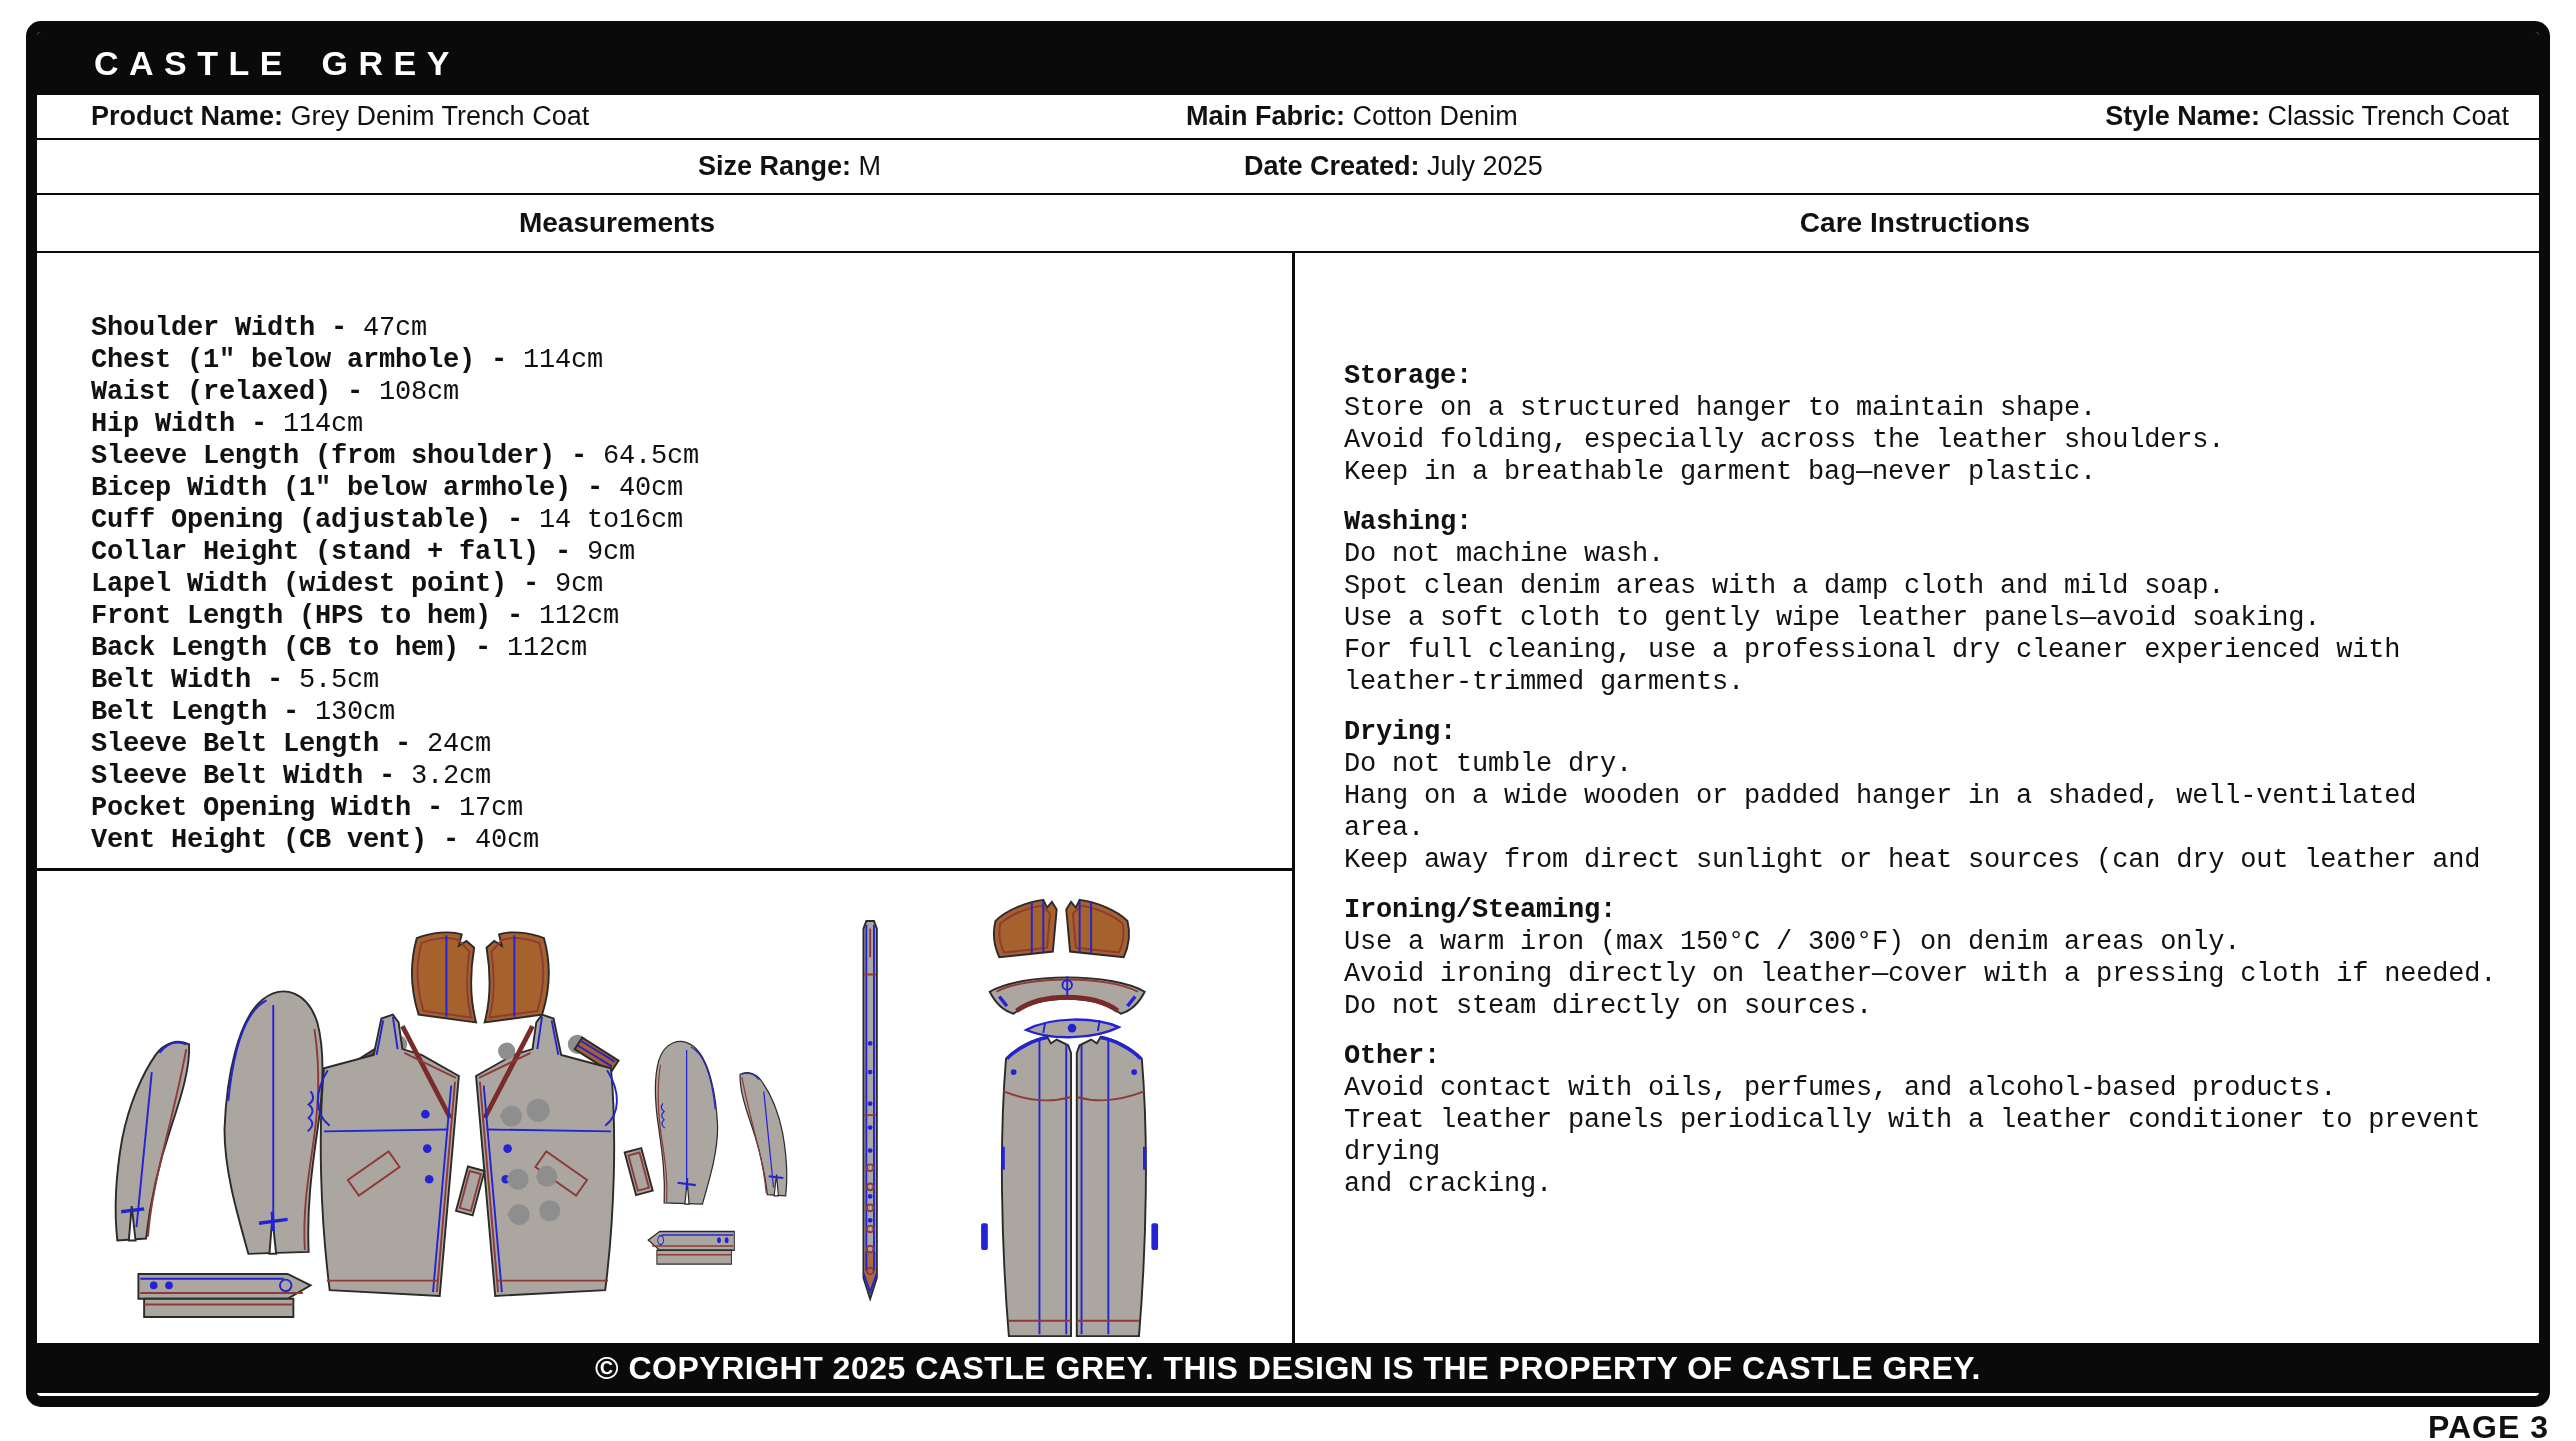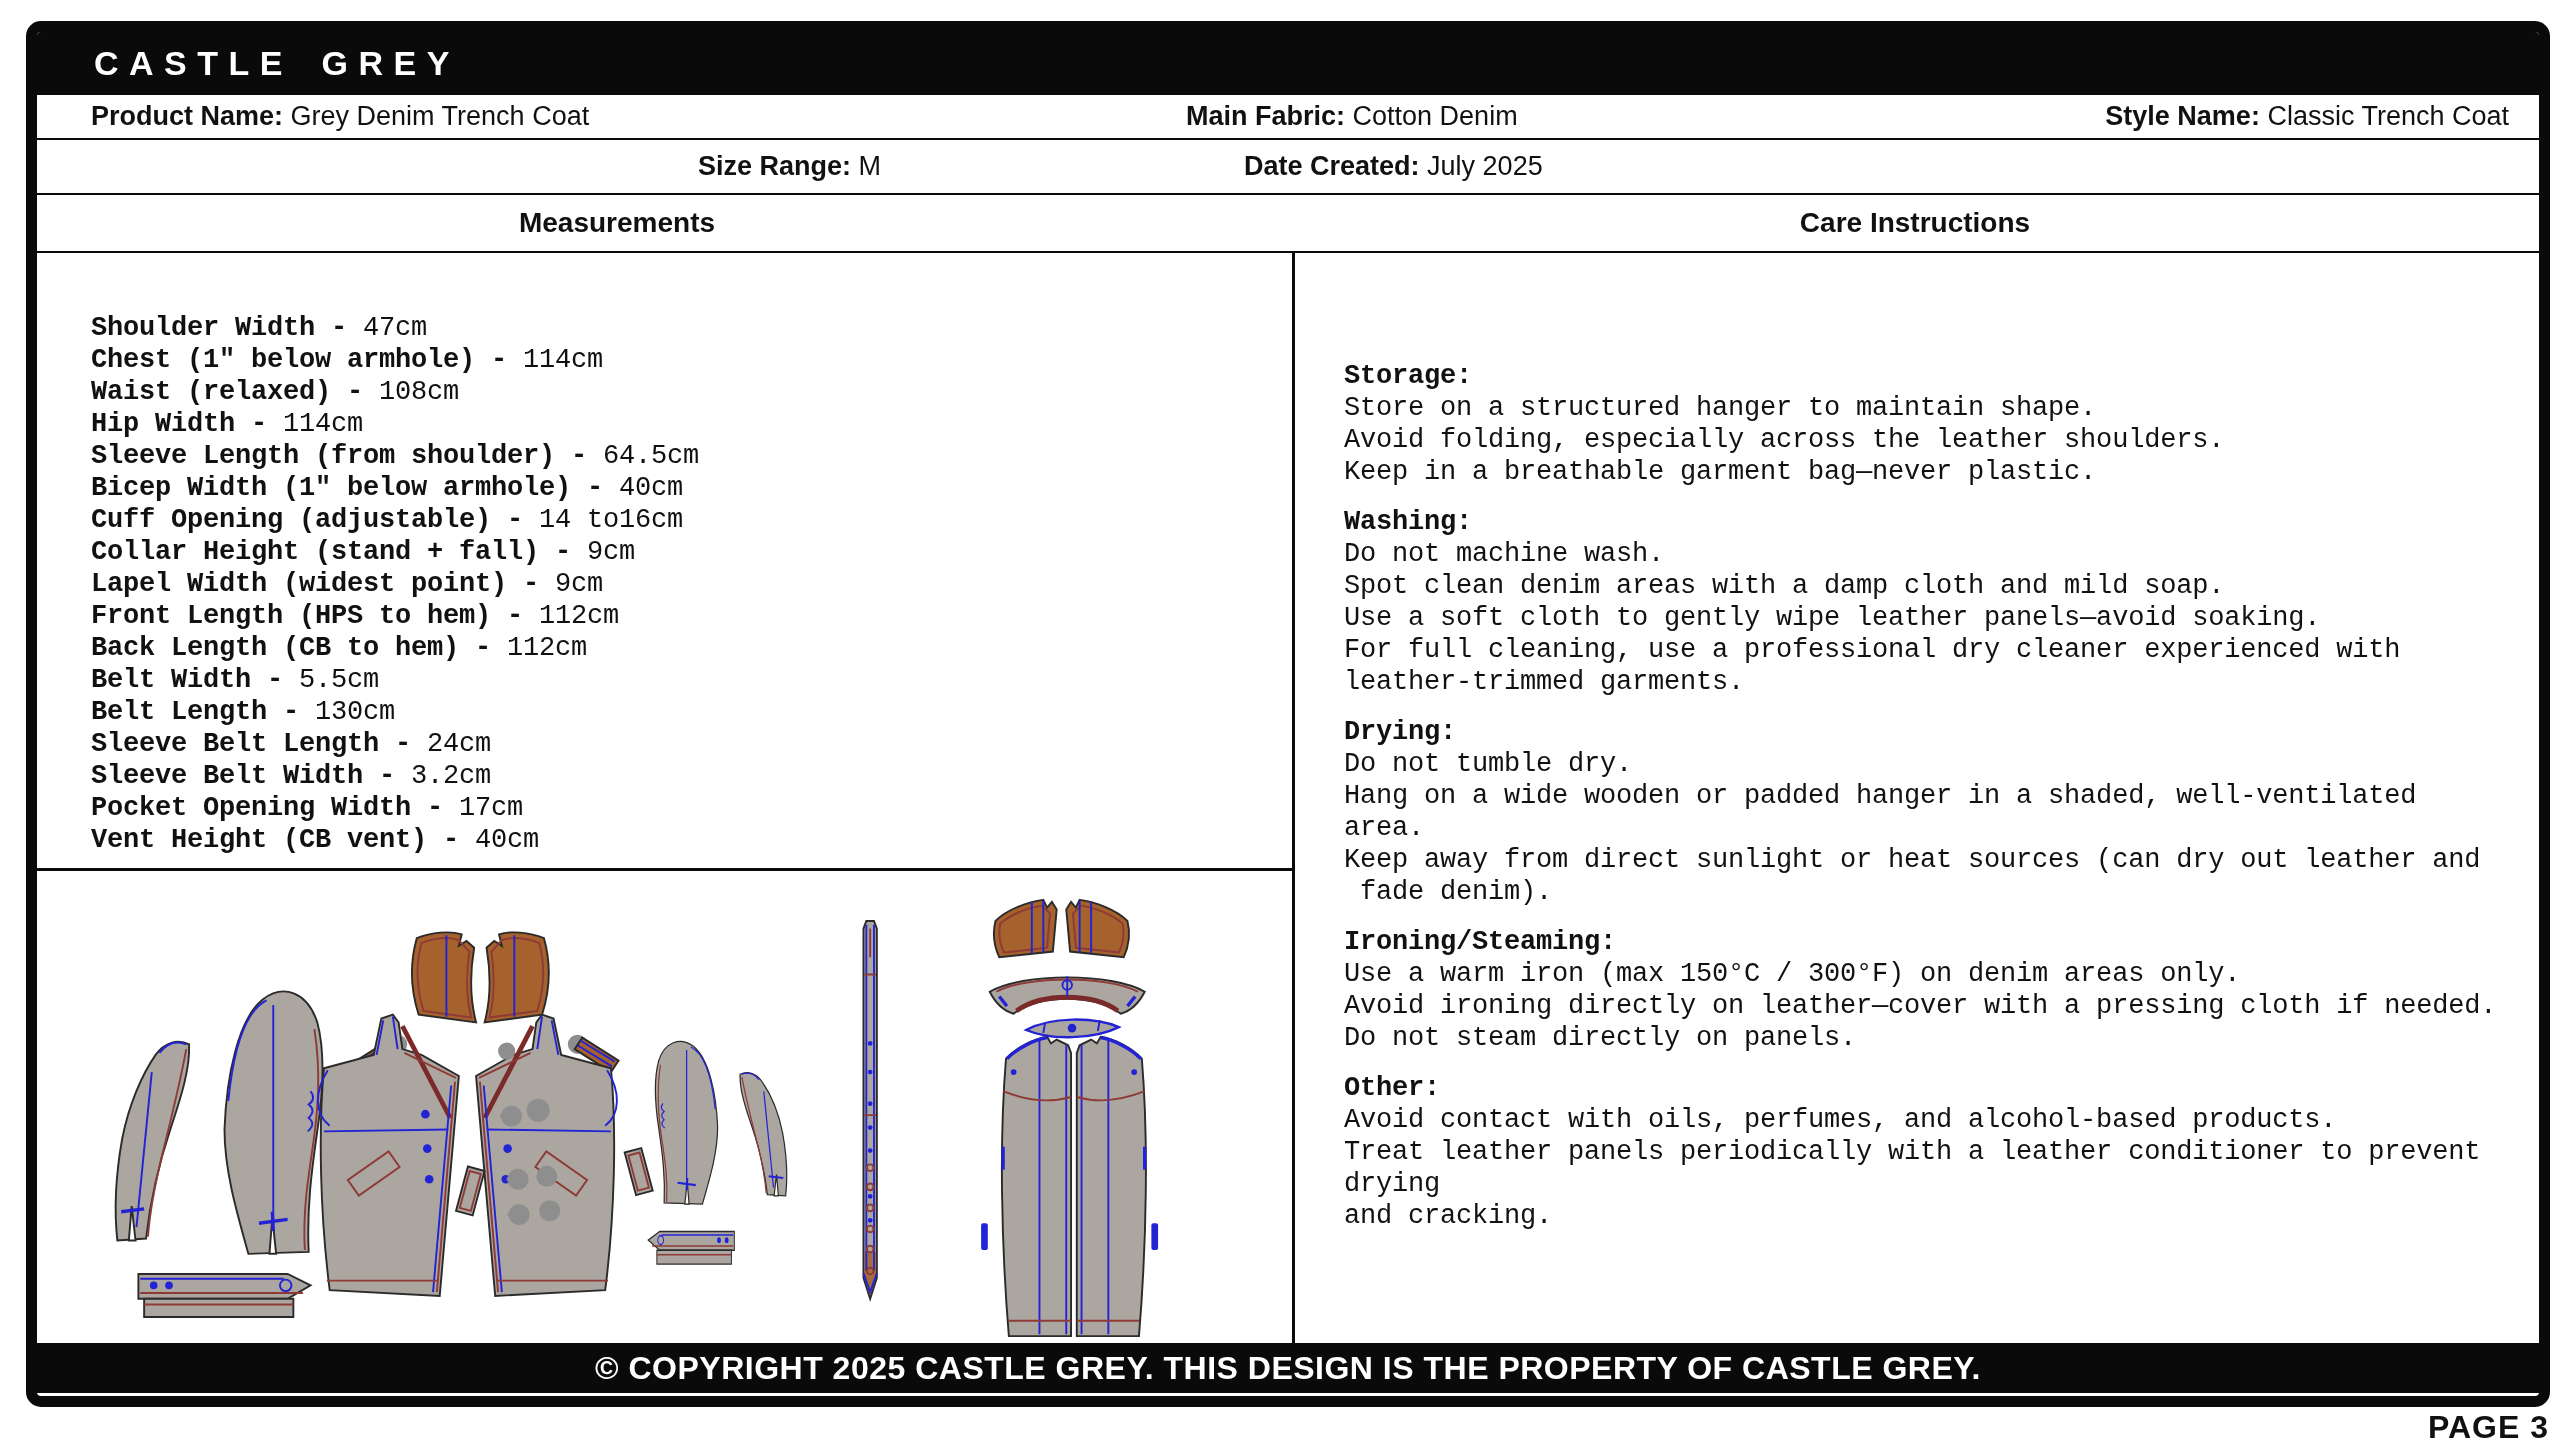--- a/index.html
+++ b/index.html
@@ -124,27 +124,26 @@
         <div class="care-line">Spot clean denim areas with a damp cloth and mild soap.</div>
         <div class="care-line">Use a soft cloth to gently wipe leather panels—avoid soaking.</div>
         <div class="care-line">For full cleaning, use a professional dry cleaner experienced with</div>
         <div class="care-line">leather-trimmed garments.</div>
       </div>
       <div class="care-sec">
         <div class="care-head">Drying:</div>
         <div class="care-line">Do not tumble dry.</div>
         <div class="care-line">Hang on a wide wooden or padded hanger in a shaded, well-ventilated area.</div>
         <div class="care-line">Keep away from direct sunlight or heat sources (can dry out leather and</div>
-        <div class="care-line"> fade denim).</div>
       </div>
       <div class="care-sec">
         <div class="care-head">Ironing/Steaming:</div>
         <div class="care-line">Use a warm iron (max 150°C / 300°F) on denim areas only.</div>
         <div class="care-line">Avoid ironing directly on leather—cover with a pressing cloth if needed.</div>
-        <div class="care-line">Do not steam directly on panels.</div>
+        <div class="care-line">Do not steam directly on sources.</div>
       </div>
       <div class="care-sec">
         <div class="care-head">Other:</div>
         <div class="care-line">Avoid contact with oils, perfumes, and alcohol-based products.</div>
         <div class="care-line">Treat leather panels periodically with a leather conditioner to prevent drying</div>
         <div class="care-line">and cracking.</div>
       </div>
     </div>
 
     <div class="diagram">

